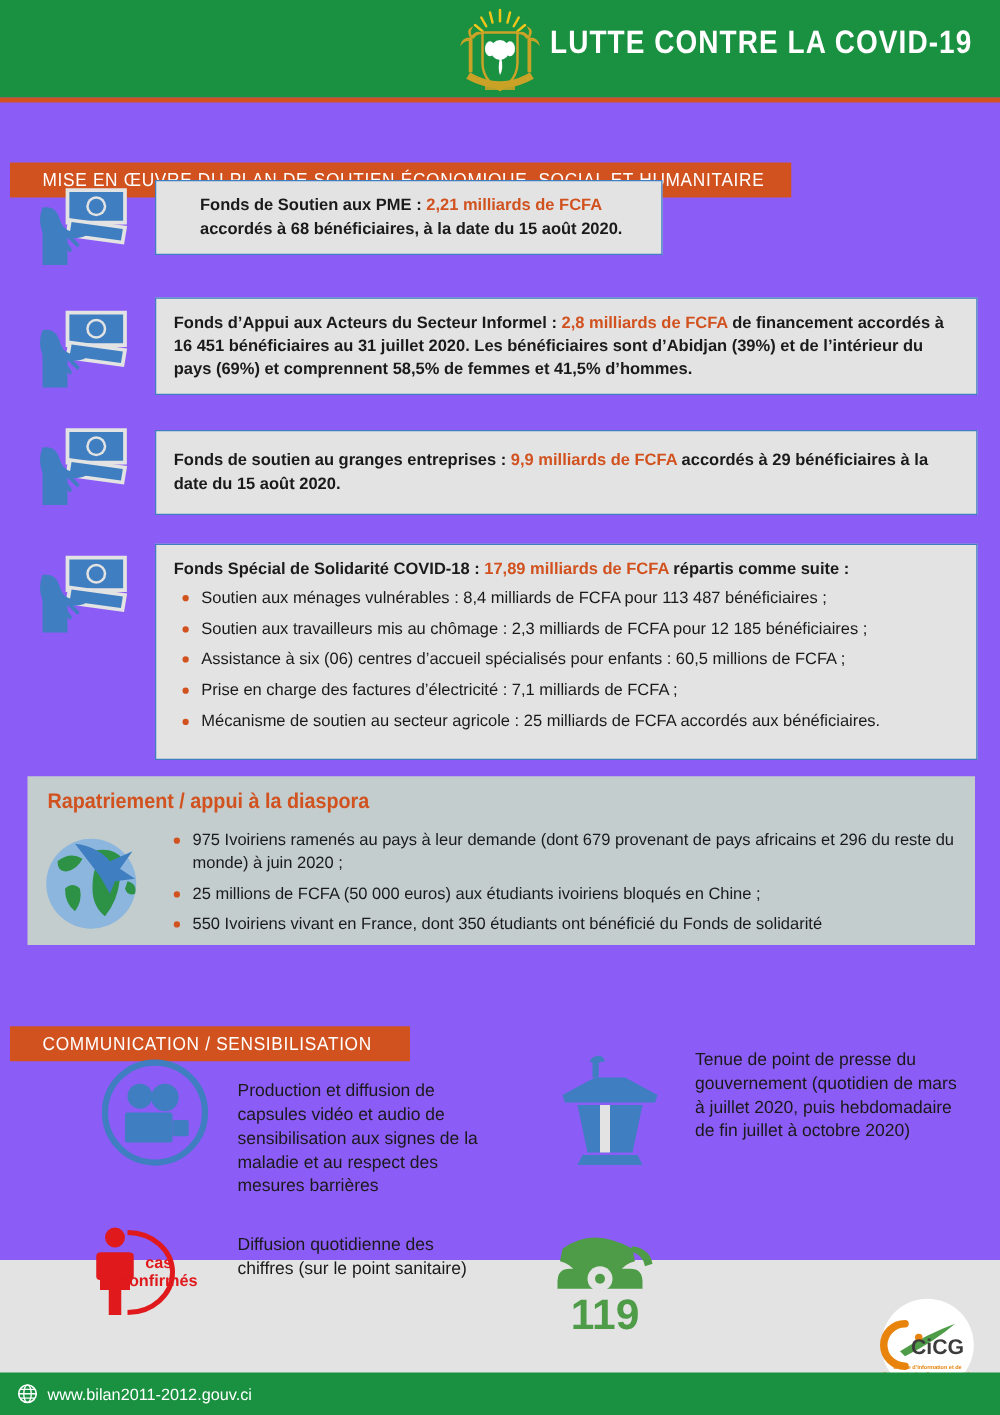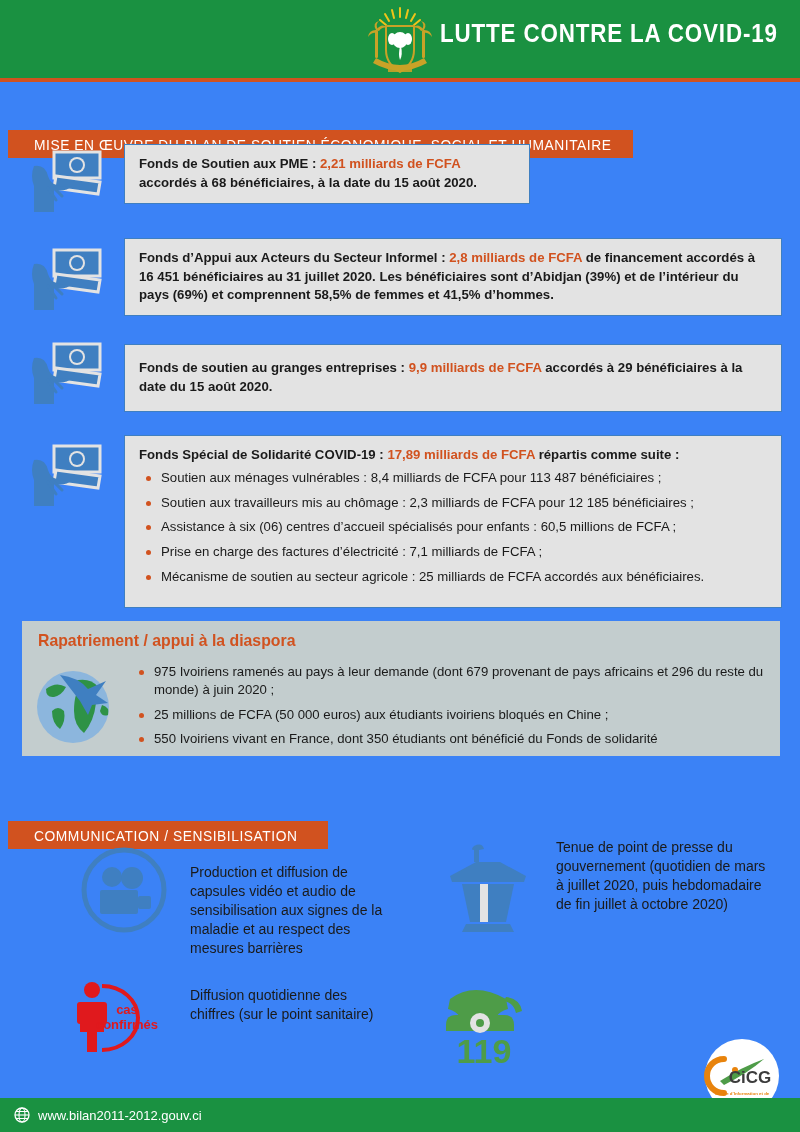--- a/index.html
+++ b/index.html
@@ -2,21 +2,21 @@
 <html><head>
 <meta charset="utf-8">
 <style>
   * { box-sizing: border-box; margin: 0; padding: 0; }
   html, body {
     width: 800px; height: 1132px;
     font-family: "Liberation Sans", sans-serif;
     background: #e3e3e3;
     overflow: hidden;
   }
-  .page { position: relative; width: 800px; height: 1132px; background: #3b82f6; }
+  .page { position: relative; width: 800px; height: 1008px; background: #8b5cf6; }
 
   
   .header {
     position: absolute; left: 0; top: 0; width: 800px; height: 78px;
     background: #1a9141;
   }
   .header-rule {
     position: absolute; left: 0; top: 78px; width: 800px; height: 4px;
     background: #d1521f;
   }
@@ -151,21 +151,21 @@
   <svg class="money-icon" style="left:26px; top:140px;" viewBox="0 0 78 74">
     <g fill="#3f7fc1">
       <path d="M28 12 h46 v26 h-46z" stroke="#e3e3e3" stroke-width="3"></path>
       <circle cx="51" cy="25" r="8" fill="#e3e3e3"></circle>
       <circle cx="51" cy="25" r="6" fill="#3f7fc1"></circle>
       <path d="M30 36 l44 6 -2 12 -44-6z" stroke="#e3e3e3" stroke-width="3"></path>
       <path d="M8 26 q-4 10 0 20 l0 26 h20 l0-22 q12 2 18-4 -10 2-18-2 -4-2-6-8 -3-12 -14-10z"></path>
       <path d="M22 48 l8 12 M26 46 l10 10" stroke="#3f7fc1" stroke-width="3" fill="none" stroke-linecap="round"></path>
     </g>
   </svg>
-  <div class="card" id="card-1" style="left:124px; top:144px; width:406px; height:60px;">
+  <div class="card" id="card-1" style="left:124px; top:144px; width:406px; height:60px;padding-left:21px;">
     <div class="card-text">
       <b>Fonds de Soutien aux PME : </b><span class="orange">2,21 milliards de FCFA</span><b> accordés à 68 bénéficiaires, à la date du 15 août 2020.</b>
     </div>
   </div>
 
   <svg class="money-icon" style="left:26px; top:238px;" viewBox="0 0 78 74">
     <g fill="#3f7fc1">
       <path d="M28 12 h46 v26 h-46z" stroke="#e3e3e3" stroke-width="3"></path>
       <circle cx="51" cy="25" r="8" fill="#e3e3e3"></circle>
       <circle cx="51" cy="25" r="6" fill="#3f7fc1"></circle>
@@ -202,21 +202,21 @@
       <circle cx="51" cy="25" r="8" fill="#e3e3e3"></circle>
       <circle cx="51" cy="25" r="6" fill="#3f7fc1"></circle>
       <path d="M30 36 l44 6 -2 12 -44-6z" stroke="#e3e3e3" stroke-width="3"></path>
       <path d="M8 26 q-4 10 0 20 l0 26 h20 l0-22 q12 2 18-4 -10 2-18-2 -4-2-6-8 -3-12 -14-10z"></path>
       <path d="M22 48 l8 12 M26 46 l10 10" stroke="#3f7fc1" stroke-width="3" fill="none" stroke-linecap="round"></path>
     </g>
   </svg>
   <div class="card" id="card-4" style="left:124px; top:435px; width:658px; height:173px;">
     <div class="card-text">
       <div style="margin-bottom:4px;">
-        <b>Fonds Spécial de Solidarité COVID-19 : </b><span class="orange">17,89 milliards de FCFA</span><b> répartis comme suite :</b>
+        <b>Fonds Spécial de Solidarité COVID-18 : </b><span class="orange">17,89 milliards de FCFA</span><b> répartis comme suite :</b>
       </div>
       <ul class="bullets">
         <li>Soutien aux ménages vulnérables : 8,4 milliards de FCFA pour 113 487 bénéficiaires ;</li>
         <li>Soutien aux travailleurs mis au chômage : 2,3 milliards de FCFA pour 12 185 bénéficiaires ;</li>
         <li>Assistance à six (06) centres d’accueil spécialisés pour enfants : 60,5 millions de FCFA ;</li>
         <li>Prise en charge des factures d’électricité : 7,1 milliards de FCFA ;</li>
         <li>Mécanisme de soutien au secteur agricole : 25 milliards de FCFA accordés aux bénéficiaires.</li>
       </ul>
     </div>
   </div>

